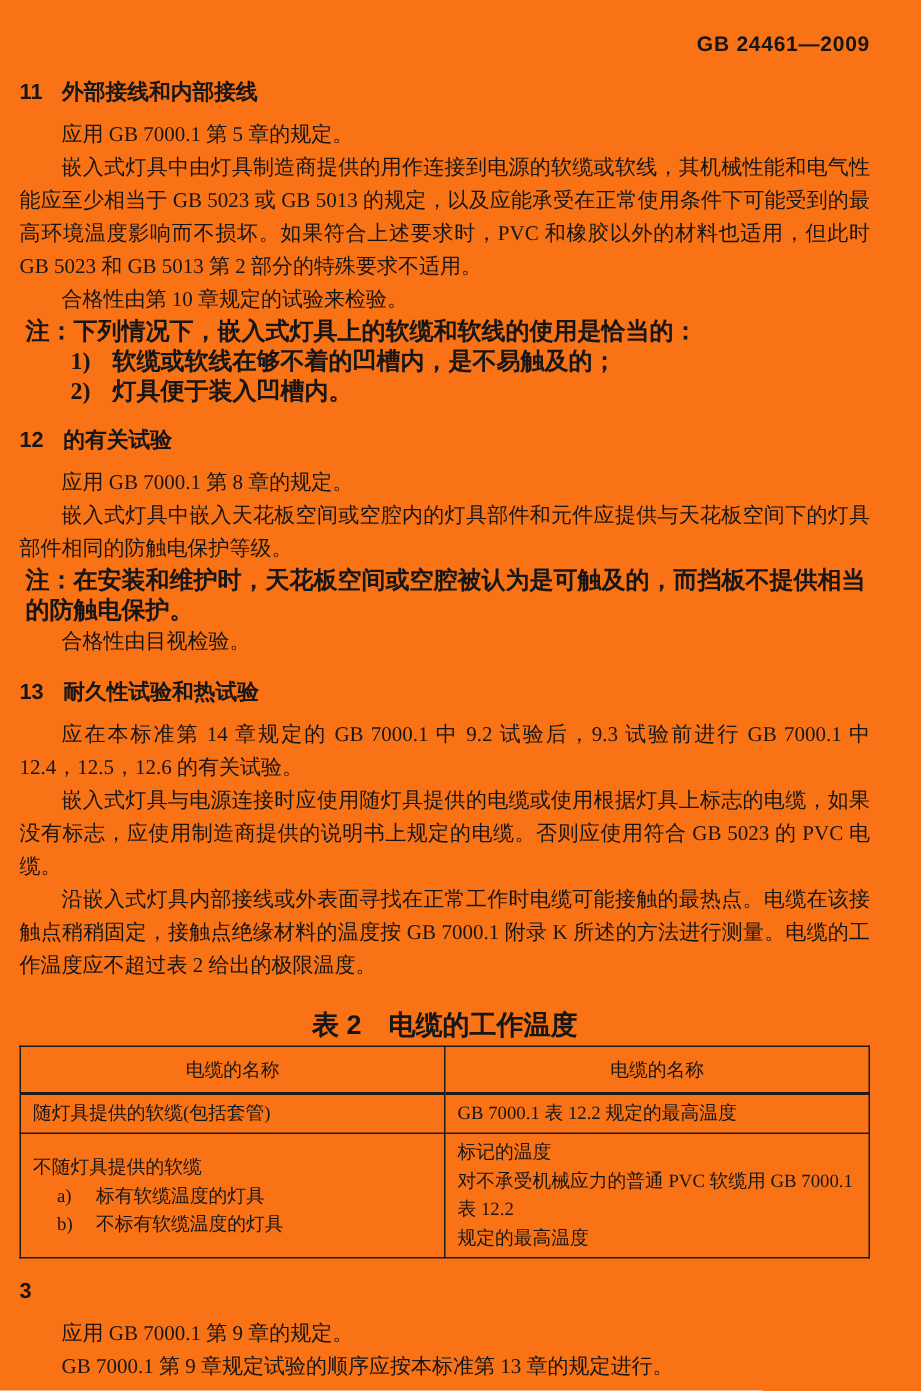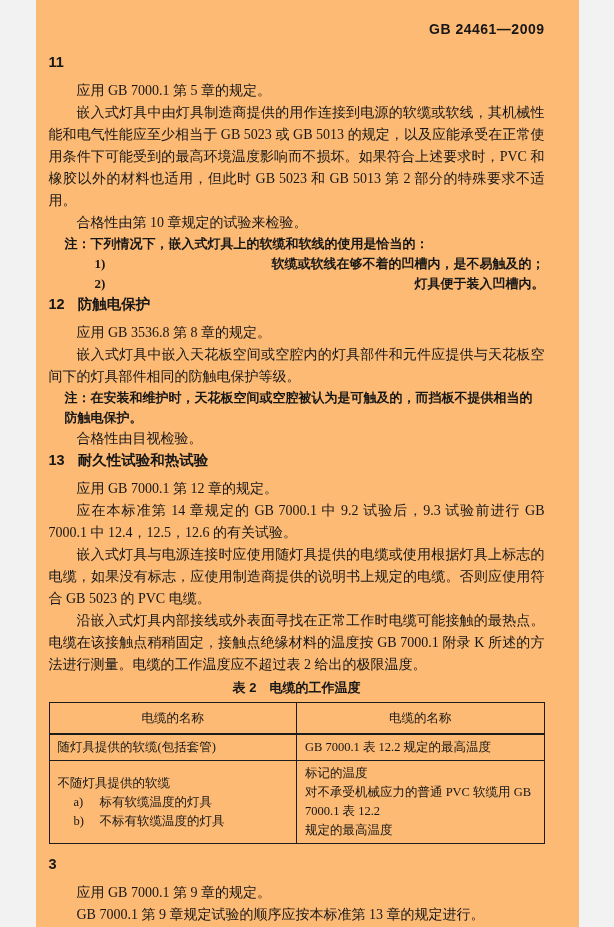--- a/index.html
+++ b/index.html
@@ -1,20 +1,20 @@
 <!DOCTYPE html>
 <html><head>
 <meta charset="utf-8">
 <style>
   html,body{margin:0;padding:0;background:#f2f2f2;}
   .page{
     position:relative;
-    width:543px;height:927px;
+    width:614px;height:927px;
     margin:0 auto;
-    background:#fdba74;
+    background:#f97316;
     color:#161616;
     font-family:"Liberation Serif","DejaVu Serif",serif;
     box-sizing:border-box;
     padding:20px 34px 0 13px;
     overflow:hidden;
   }
   .doc-header{
     text-align:right;
     font-family:"Liberation Sans","DejaVu Sans",sans-serif;
     font-weight:bold;
@@ -23,45 +23,46 @@
     letter-spacing:0.5px;
   }
   .sec-heading{
     display:flex;
     align-items:baseline;
     gap:13px;
     font-family:"Liberation Sans","DejaVu Sans",sans-serif;
     font-weight:bold;
     font-size:14.5px;
     line-height:20px;
+    margin-top:12px;
     margin-bottom:8px;
   }
   .body-p{
     margin:0;
     font-size:14px;
     line-height:22px;
     text-indent:2em;
     text-align:justify;
   }
   .note{
-    margin-left:16px;
-    font-size:13px;
+    margin-left:4px;
+    font-size:16px;
     line-height:20px;
   }
   .note-intro{margin:0;font-weight:bold;}
   .note-item{margin:0 0 0 30px;display:flex;}
   .note-item .marker{flex:0 0 28px;font-weight:bold;}
-  .note-item .txt{flex:1;font-weight:bold;text-align:right;}
+  .note-item .txt{flex:1;font-weight:bold;}
   .tbl-caption{
     text-align:center;
     font-family:"Liberation Sans","DejaVu Sans",sans-serif;
     font-weight:bold;
-    font-size:13px;
+    font-size:18px;
     line-height:20px;
-    margin-top:2px;
+    margin-top:17px;
     margin-bottom:4px;
   }
   table.data-table{
     width:100%;
     border-collapse:collapse;
     font-size:12.5px;
     table-layout:fixed;
   }
   table.data-table th, table.data-table td{
     border:1.4px solid #1c1c1c;
@@ -85,56 +86,56 @@
 
 <div class="page">
 
   <div class="doc-header">
     <span>GB 24461—2009</span>
   </div>
 
   <div style="margin-top:14px;">
     <div class="sec-heading">
       <span>11</span>
+      <span>外部接线和内部接线</span>
     </div>
     <p class="body-p">应用 GB 7000.1 第 5 章的规定。</p>
     <p class="body-p">嵌入式灯具中由灯具制造商提供的用作连接到电源的软缆或软线，其机械性能和电气性能应至少相当于 GB 5023 或 GB 5013 的规定，以及应能承受在正常使用条件下可能受到的最高环境温度影响而不损坏。如果符合上述要求时，PVC 和橡胶以外的材料也适用，但此时 GB 5023 和 GB 5013 第 2 部分的特殊要求不适用。</p>
     <p class="body-p">合格性由第 10 章规定的试验来检验。</p>
     <div class="note">
       <p class="note-intro">注：下列情况下，嵌入式灯具上的软缆和软线的使用是恰当的：</p>
       <div class="note-item">
         <span class="marker">1)</span>
         <span class="txt">软缆或软线在够不着的凹槽内，是不易触及的；</span>
       </div>
       <div class="note-item">
         <span class="marker">2)</span>
         <span class="txt">灯具便于装入凹槽内。</span>
       </div>
     </div>
   </div>
 
   <div>
     <div class="sec-heading">
       <span>12</span>
-      <span>防触电保护</span>
+      <span>的有关试验</span>
     </div>
-    <p class="body-p">应用 GB 3536.8 第 8 章的规定。</p>
+    <p class="body-p">应用 GB 7000.1 第 8 章的规定。</p>
     <p class="body-p">嵌入式灯具中嵌入天花板空间或空腔内的灯具部件和元件应提供与天花板空间下的灯具部件相同的防触电保护等级。</p>
     <div class="note">
       <p class="note-intro">注：在安装和维护时，天花板空间或空腔被认为是可触及的，而挡板不提供相当的防触电保护。</p>
     </div>
     <p class="body-p">合格性由目视检验。</p>
   </div>
 
   <div>
     <div class="sec-heading">
       <span>13</span>
       <span>耐久性试验和热试验</span>
     </div>
-    <p class="body-p">应用 GB 7000.1 第 12 章的规定。</p>
     <p class="body-p">应在本标准第 14 章规定的 GB 7000.1 中 9.2 试验后，9.3 试验前进行 GB 7000.1 中 12.4，12.5，12.6 的有关试验。</p>
     <p class="body-p">嵌入式灯具与电源连接时应使用随灯具提供的电缆或使用根据灯具上标志的电缆，如果没有标志，应使用制造商提供的说明书上规定的电缆。否则应使用符合 GB 5023 的 PVC 电缆。</p>
     <p class="body-p">沿嵌入式灯具内部接线或外表面寻找在正常工作时电缆可能接触的最热点。电缆在该接触点稍稍固定，接触点绝缘材料的温度按 GB 7000.1 附录 K 所述的方法进行测量。电缆的工作温度应不超过表 2 给出的极限温度。</p>
 
     <div class="tbl-caption">表 2　电缆的工作温度</div>
 
     <table class="data-table">
       <thead>
         <tr>
           <th class="col-name">电缆的名称</th>

